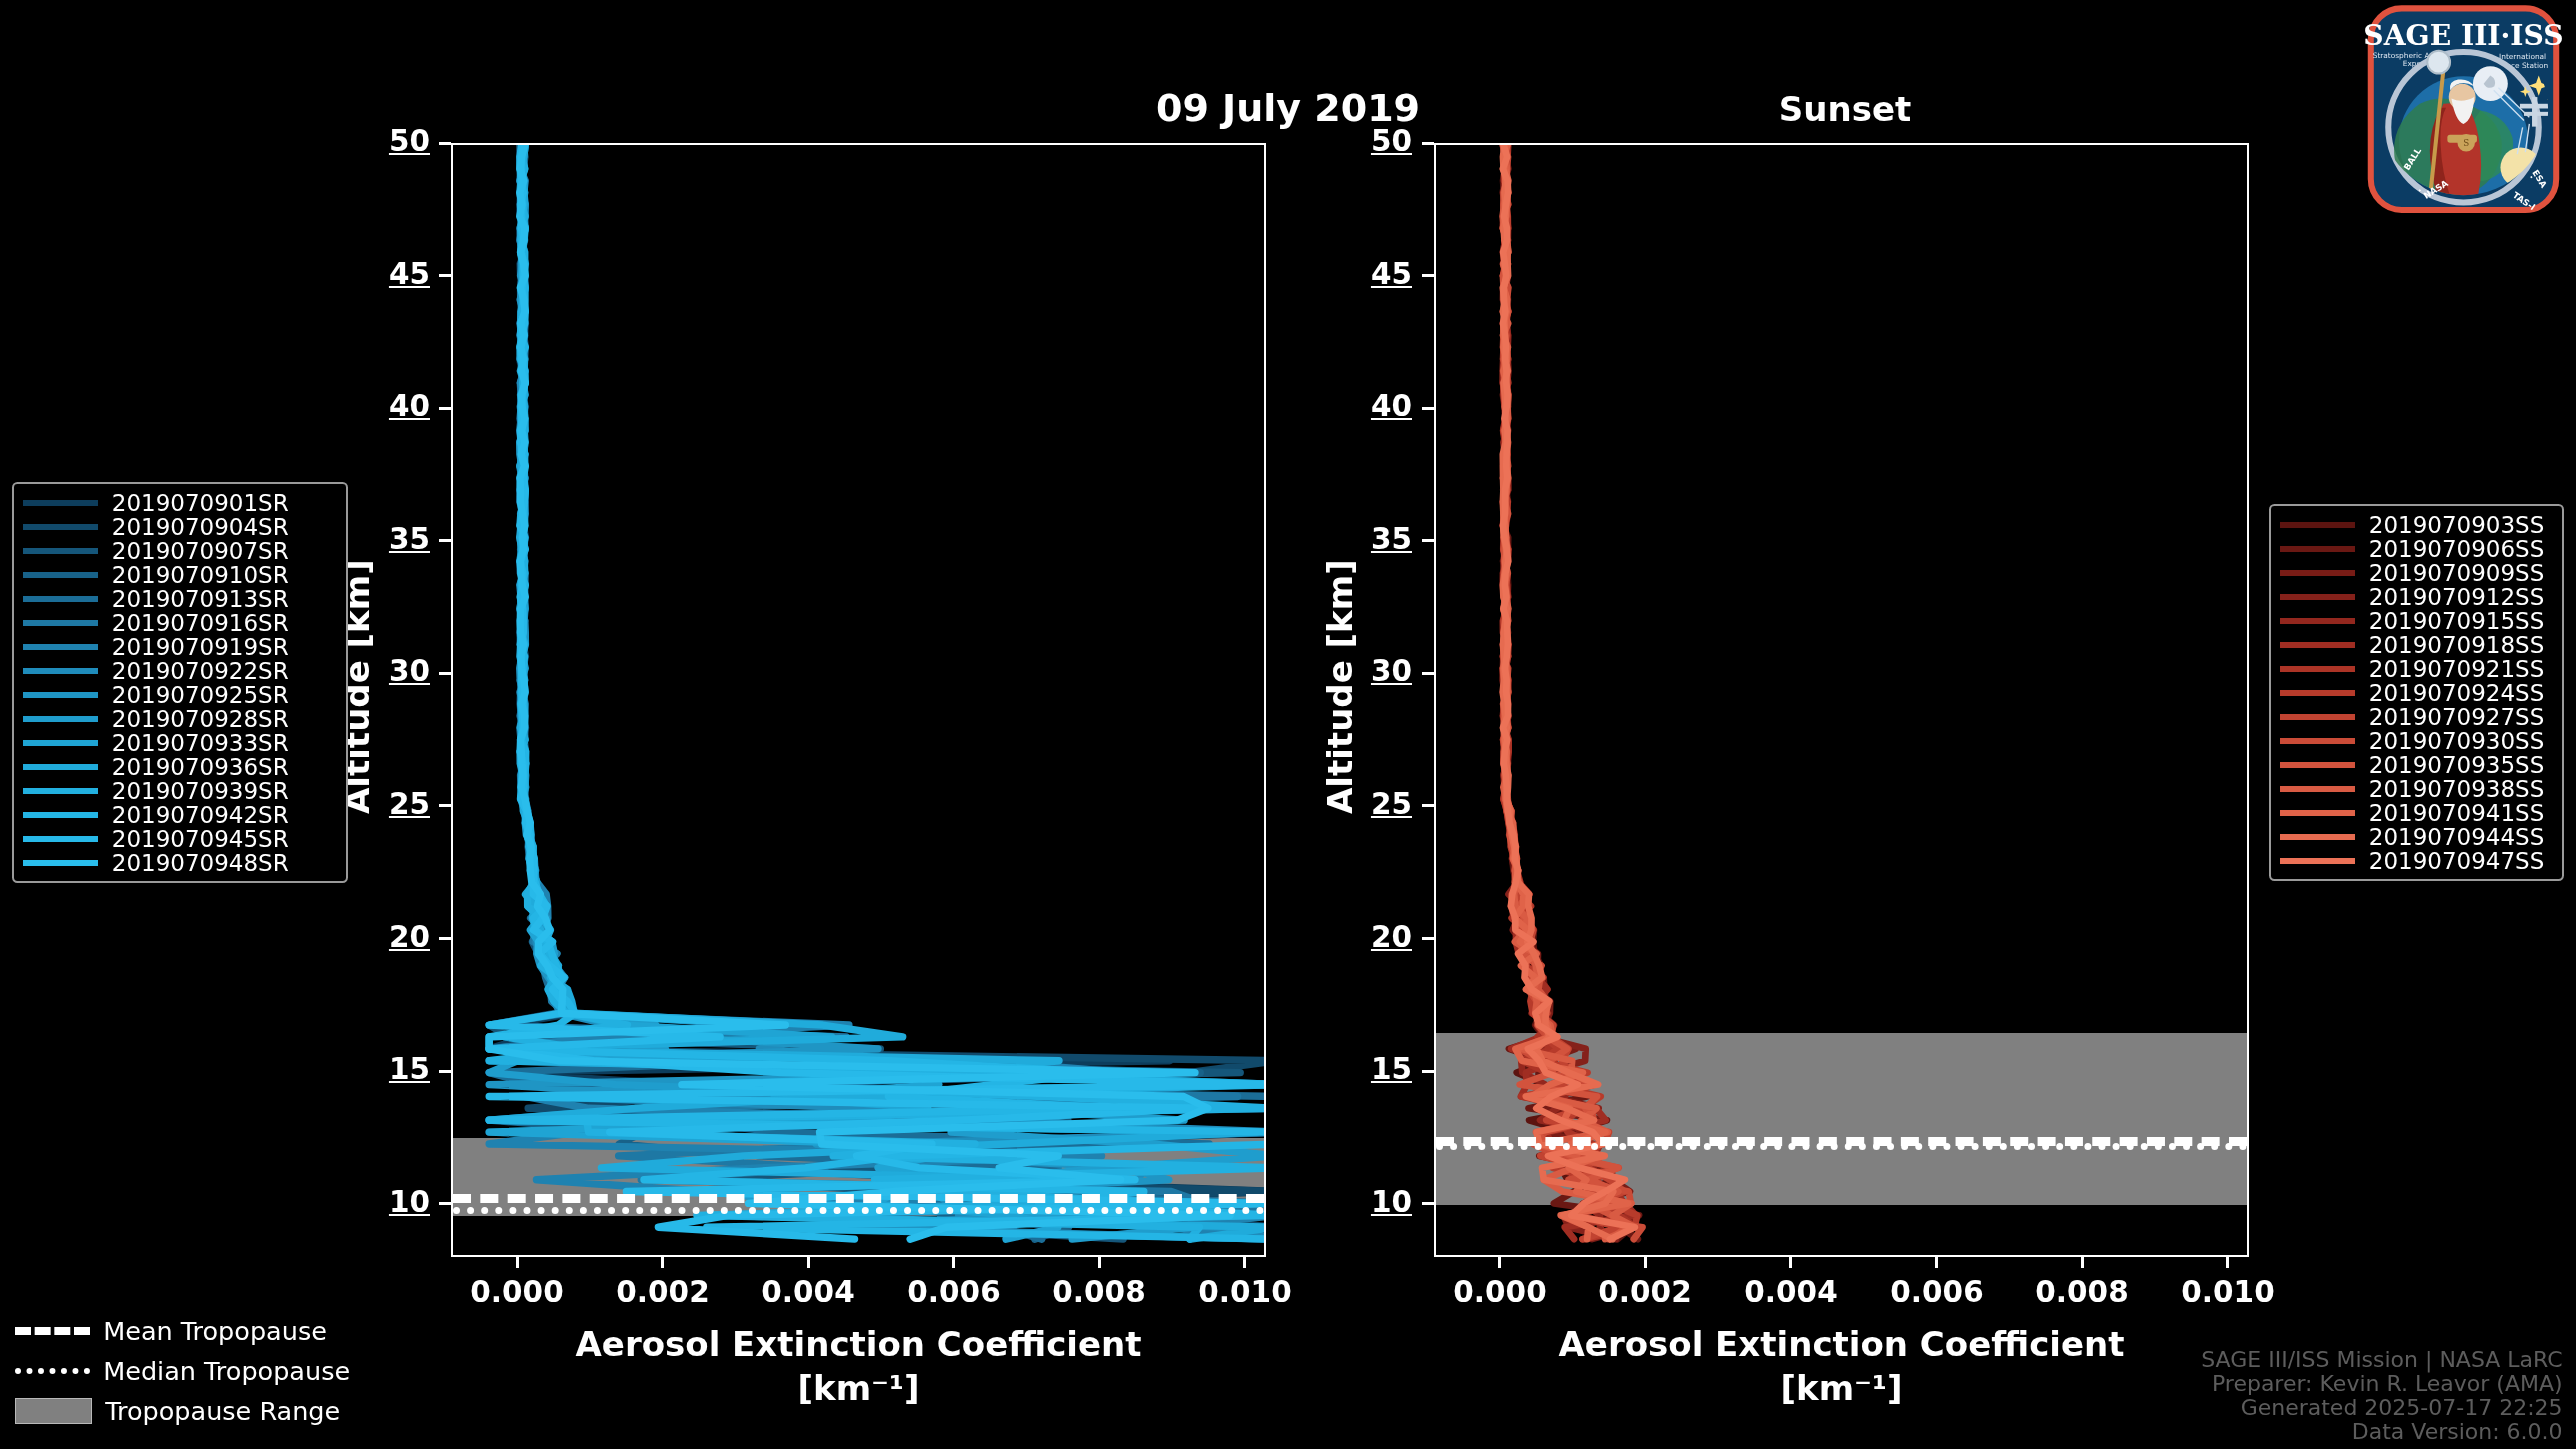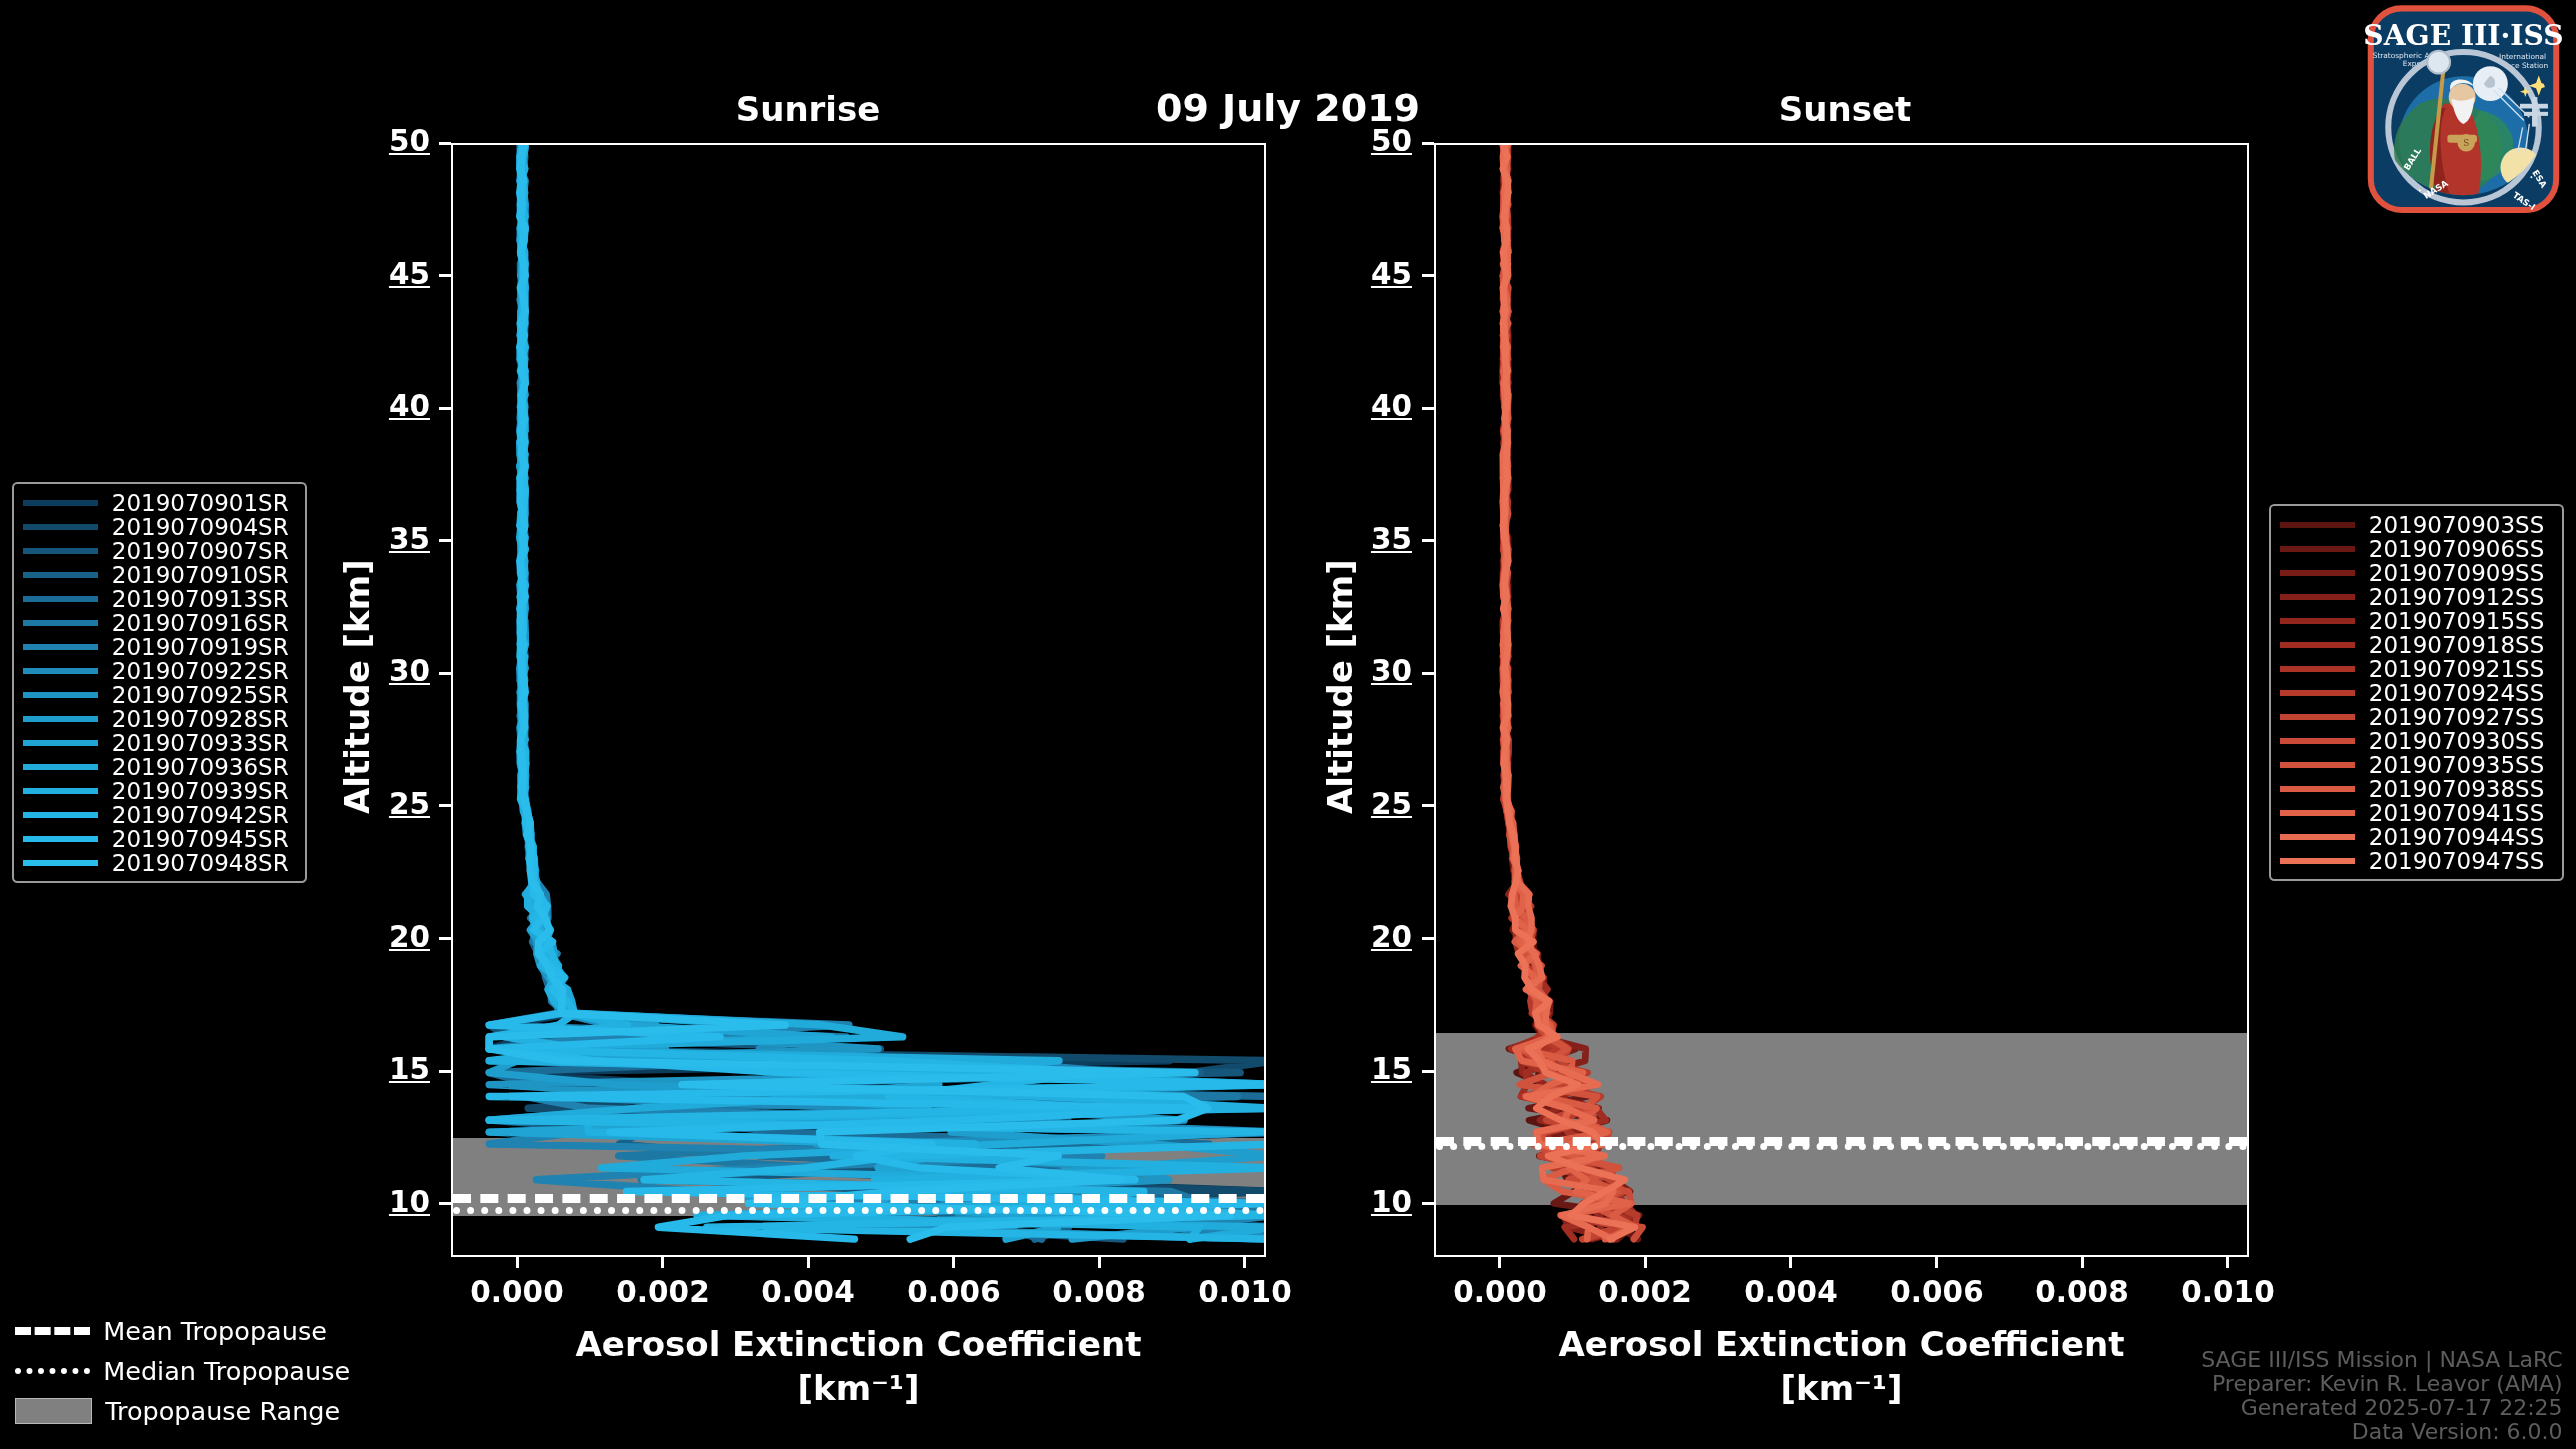--- a/index.html
+++ b/index.html
@@ -47,21 +47,20 @@
   #credits{position:absolute;right:13.4px;bottom:5.4px;text-align:right;color:#5d5d5d;font-size:22px;line-height:24px;}
 
   #logo{position:absolute;right:5.4px;top:2.7px;width:215px;height:215px;}
 </style>
 </head>
 <body>
 
 <div id="root">
 
   <div class="ttl" id="sub-title">09 July 2019</div>
-  <div class="ttl" id="panel-title-left">Sunrise</div>
   <div class="ttl" id="panel-title-right">Sunset</div>
 
   <div class="axes" id="axes-left">
       <div class="trop-band" style="top: 993px; height: 78px;"></div>
       <svg class="prof-svg" viewBox="0 0 1215 1660" preserveAspectRatio="none">
         <path d="M107.4 0.0 L101.9 17.8 L100.7 35.6 L103.5 53.4 L101.2 71.1 L100.2 88.9 L100.0 106.7 L104.9 124.5 L99.9 142.3 L106.6 160.1 L100.5 177.9 L101.2 195.6 L108.0 213.4 L106.8 231.2 L104.9 249.0 L107.3 266.8 L107.7 284.6 L104.5 302.4 L104.2 320.1 L107.7 337.9 L101.0 355.7 L104.3 373.5 L108.5 391.3 L105.6 409.1 L107.4 426.9 L100.2 444.6 L105.3 462.4 L106.2 480.2 L100.4 498.0 L105.8 515.8 L107.9 533.6 L101.1 551.4 L105.7 569.1 L108.5 586.9 L103.7 604.7 L100.0 622.5 L103.1 640.3 L107.3 658.1 L106.1 675.9 L100.8 693.6 L106.7 711.4 L99.8 729.2 L104.2 747.0 L103.9 764.8 L102.7 782.6 L105.6 800.4 L104.4 818.1 L103.9 835.9 L105.4 853.7 L103.1 871.5 L102.5 889.3 L105.0 907.1 L102.3 924.9 L108.4 942.6 L107.9 960.4 L105.1 978.2 L109.1 996.0 L107.9 1013.8 L114.3 1031.6 L116.6 1049.4 L118.6 1067.1 L122.9 1084.9 L125.4 1102.7 L129.0 1120.5 L117.5 1138.3 L126.0 1156.1 L119.7 1173.9 L131.4 1191.6 L135.2 1209.4 L141.1 1227.2 L145.4 1245.0 L162.4 1262.8 L155.1 1280.6 L181.5 1298.4 L74.6 1316.1 L111.7 1333.9 L54.2 1351.7 L1073.5 1369.5 L54.2 1387.3 L357.4 1405.1 L455.9 1422.9 L422.5 1440.6 L298.2 1458.4 L1236.7 1476.2 L804.3 1494.0 L717.5 1511.8 L702.8 1529.6 L754.2 1547.4 L1236.7 1565.1 L717.8 1582.9 L1054.8 1600.7 L1131.6 1618.5 L1236.7 1636.3 " fill="none" stroke="#0d3d5c" stroke-width="11" stroke-linejoin="round" stroke-linecap="round"></path>
         <path d="M100.0 0.0 L100.1 17.8 L105.0 35.6 L102.3 53.4 L101.7 71.1 L101.9 88.9 L105.0 106.7 L104.7 124.5 L107.4 142.3 L103.3 160.1 L105.5 177.9 L102.5 195.6 L102.1 213.4 L103.9 231.2 L102.7 249.0 L108.5 266.8 L101.8 284.6 L105.8 302.4 L100.0 320.1 L103.6 337.9 L104.5 355.7 L102.8 373.5 L102.6 391.3 L99.9 409.1 L105.0 426.9 L102.4 444.6 L104.5 462.4 L106.0 480.2 L107.8 498.0 L103.8 515.8 L105.0 533.6 L103.7 551.4 L105.5 569.1 L107.9 586.9 L101.2 604.7 L105.5 622.5 L102.4 640.3 L107.0 658.1 L102.8 675.9 L100.5 693.6 L102.8 711.4 L106.6 729.2 L105.3 747.0 L108.5 764.8 L104.7 782.6 L100.9 800.4 L102.7 818.1 L105.7 835.9 L100.1 853.7 L108.6 871.5 L105.4 889.3 L103.0 907.1 L101.2 924.9 L106.0 942.6 L109.0 960.4 L105.7 978.2 L109.3 996.0 L112.5 1013.8 L113.1 1031.6 L116.8 1049.4 L121.8 1067.1 L123.6 1084.9 L118.8 1102.7 L131.2 1120.5 L113.4 1138.3 L133.7 1156.1 L128.4 1173.9 L147.8 1191.6 L139.3 1209.4 L151.5 1227.2 L160.2 1245.0 L162.9 1262.8 L150.9 1280.6 L173.2 1298.4 L552.8 1316.1 L54.2 1333.9 L54.2 1351.7 L1236.7 1369.5 L1101.3 1387.3 L424.8 1405.1 L360.3 1422.9 L112.6 1440.6 L784.0 1458.4 L180.4 1476.2 L737.9 1494.0 L603.6 1511.8 L781.7 1529.6 L651.4 1547.4 L1236.7 1565.1 L533.5 1582.9 L1018.5 1600.7 L1236.7 1618.5 L1236.7 1636.3 " fill="none" stroke="#114a6b" stroke-width="11" stroke-linejoin="round" stroke-linecap="round"></path>
         <path d="M101.0 0.0 L105.0 17.8 L104.3 35.6 L101.9 53.4 L104.8 71.1 L101.8 88.9 L107.4 106.7 L100.2 124.5 L100.5 142.3 L107.7 160.1 L106.7 177.9 L104.7 195.6 L103.0 213.4 L104.8 231.2 L106.2 249.0 L100.0 266.8 L103.7 284.6 L104.8 302.4 L100.8 320.1 L104.9 337.9 L106.6 355.7 L106.2 373.5 L100.6 391.3 L104.0 409.1 L105.9 426.9 L106.8 444.6 L106.3 462.4 L106.9 480.2 L105.0 498.0 L104.0 515.8 L104.8 533.6 L107.4 551.4 L100.9 569.1 L101.3 586.9 L106.4 604.7 L106.4 622.5 L105.4 640.3 L104.7 658.1 L107.0 675.9 L106.7 693.6 L103.5 711.4 L100.5 729.2 L102.1 747.0 L101.8 764.8 L104.8 782.6 L104.1 800.4 L101.2 818.1 L100.5 835.9 L102.5 853.7 L104.2 871.5 L106.8 889.3 L108.6 907.1 L103.5 924.9 L102.1 942.6 L106.0 960.4 L107.0 978.2 L111.8 996.0 L111.3 1013.8 L115.1 1031.6 L119.0 1049.4 L118.1 1067.1 L122.6 1084.9 L123.3 1102.7 L128.2 1120.5 L122.2 1138.3 L133.7 1156.1 L132.1 1173.9 L118.9 1191.6 L127.7 1209.4 L146.2 1227.2 L158.4 1245.0 L145.4 1262.8 L171.1 1280.6 L155.2 1298.4 L54.2 1316.1 L84.3 1333.9 L640.3 1351.7 L147.6 1369.5 L1179.4 1387.3 L370.7 1405.1 L814.9 1422.9 L597.0 1440.6 L921.2 1458.4 L54.2 1476.2 L1078.8 1494.0 L611.4 1511.8 L694.1 1529.6 L334.4 1547.4 L687.9 1565.1 L522.4 1582.9 L811.9 1600.7 L692.8 1618.5 L1004.0 1636.3 " fill="none" stroke="#15567a" stroke-width="11" stroke-linejoin="round" stroke-linecap="round"></path>
         <path d="M105.3 0.0 L107.7 17.8 L105.4 35.6 L101.0 53.4 L101.2 71.1 L106.0 88.9 L101.3 106.7 L104.5 124.5 L102.7 142.3 L101.6 160.1 L104.3 177.9 L107.6 195.6 L108.3 213.4 L104.3 231.2 L104.8 249.0 L104.3 266.8 L100.0 284.6 L105.4 302.4 L101.2 320.1 L107.8 337.9 L102.2 355.7 L107.6 373.5 L104.0 391.3 L107.4 409.1 L100.7 426.9 L102.9 444.6 L101.9 462.4 L101.6 480.2 L108.0 498.0 L100.2 515.8 L100.0 533.6 L105.4 551.4 L102.4 569.1 L104.8 586.9 L106.8 604.7 L106.0 622.5 L105.3 640.3 L107.3 658.1 L107.6 675.9 L107.3 693.6 L106.3 711.4 L103.9 729.2 L102.6 747.0 L100.8 764.8 L107.1 782.6 L100.7 800.4 L103.3 818.1 L106.0 835.9 L105.0 853.7 L108.1 871.5 L104.3 889.3 L108.0 907.1 L107.3 924.9 L101.2 942.6 L101.9 960.4 L109.1 978.2 L105.7 996.0 L111.8 1013.8 L115.3 1031.6 L114.9 1049.4 L115.7 1067.1 L120.7 1084.9 L121.8 1102.7 L129.4 1120.5 L124.1 1138.3 L140.5 1156.1 L122.6 1173.9 L148.4 1191.6 L140.8 1209.4 L136.2 1227.2 L142.1 1245.0 L171.5 1262.8 L148.5 1280.6 L168.4 1298.4 L543.9 1316.1 L211.2 1333.9 L70.8 1351.7 L458.8 1369.5 L1119.6 1387.3 L401.5 1405.1 L447.8 1422.9 L875.5 1440.6 L54.2 1458.4 L285.7 1476.2 L249.1 1494.0 L432.5 1511.8 L423.1 1529.6 L753.1 1547.4 L917.8 1565.1 L1034.7 1582.9 L730.3 1600.7 L922.5 1618.5 L871.4 1636.3 " fill="none" stroke="#186289" stroke-width="11" stroke-linejoin="round" stroke-linecap="round"></path>
         <path d="M104.4 0.0 L102.3 17.8 L101.5 35.6 L100.3 53.4 L106.8 71.1 L101.5 88.9 L101.5 106.7 L108.2 124.5 L101.4 142.3 L104.3 160.1 L103.4 177.9 L106.9 195.6 L106.8 213.4 L105.4 231.2 L105.0 249.0 L104.6 266.8 L106.7 284.6 L106.6 302.4 L101.7 320.1 L106.4 337.9 L100.8 355.7 L102.0 373.5 L103.5 391.3 L103.4 409.1 L104.4 426.9 L100.0 444.6 L106.4 462.4 L106.8 480.2 L106.0 498.0 L104.1 515.8 L106.1 533.6 L106.1 551.4 L103.5 569.1 L103.6 586.9 L108.1 604.7 L100.7 622.5 L107.1 640.3 L108.3 658.1 L104.6 675.9 L100.6 693.6 L103.0 711.4 L105.1 729.2 L106.1 747.0 L104.4 764.8 L106.4 782.6 L106.0 800.4 L108.4 818.1 L103.9 835.9 L105.1 853.7 L107.6 871.5 L103.2 889.3 L104.4 907.1 L108.8 924.9 L107.1 942.6 L103.7 960.4 L101.5 978.2 L107.2 996.0 L109.1 1013.8 L114.1 1031.6 L112.6 1049.4 L114.9 1067.1 L119.1 1084.9 L122.5 1102.7 L112.0 1120.5 L139.4 1138.3 L116.3 1156.1 L136.5 1173.9 L144.3 1191.6 L149.7 1209.4 L135.3 1227.2 L138.7 1245.0 L144.8 1262.8 L158.7 1280.6 L180.4 1298.4 L236.9 1316.1 L215.0 1333.9 L54.2 1351.7 L474.2 1369.5 L54.2 1387.3 L121.4 1405.1 L1236.7 1422.9 L1236.7 1440.6 L318.0 1458.4 L490.4 1476.2 L1132.9 1494.0 L457.1 1511.8 L906.7 1529.6 L901.2 1547.4 L776.2 1565.1 L1236.7 1582.9 L466.4 1600.7 L820.4 1618.5 L882.0 1636.3 " fill="none" stroke="#1b6d97" stroke-width="11" stroke-linejoin="round" stroke-linecap="round"></path>
@@ -175,21 +174,21 @@
       <div class="xtick-lab" style="left: 2008px; top: 1275px; width: 148px;">0.008</div>
       <div class="xtick-mark" style="left: 2226px; top: 1256px;"></div>
       <div class="xtick-lab" style="left: 2154px; top: 1275px; width: 148px;">0.010</div>
     </div>
   <div class="ax-name" id="xname-right" style="left: 1367px; width: 949px; top: 1324px;">
       <div>Aerosol Extinction Coefficient</div>
       <div style="margin-top: 4px;">[km⁻¹]</div>
     </div>
   <div class="ylab" id="yname-right" style="left: 1320px; top: 814px;">Altitude [km]</div>
 
-  <div class="legend" id="legend-left" style="left: 12px; top: 482px; width: 295px;">
+  <div class="legend" id="legend-left" style="left: 12px; top: 482px; width: 336px;">
       <div class="leg-row">
         <span class="leg-swatch" style="background: rgb(13, 61, 92);"></span>
         <span class="leg-text">2019070901SR</span>
       </div>
       <div class="leg-row">
         <span class="leg-swatch" style="background: rgb(17, 74, 107);"></span>
         <span class="leg-text">2019070904SR</span>
       </div>
       <div class="leg-row">
         <span class="leg-swatch" style="background: rgb(21, 86, 122);"></span>

